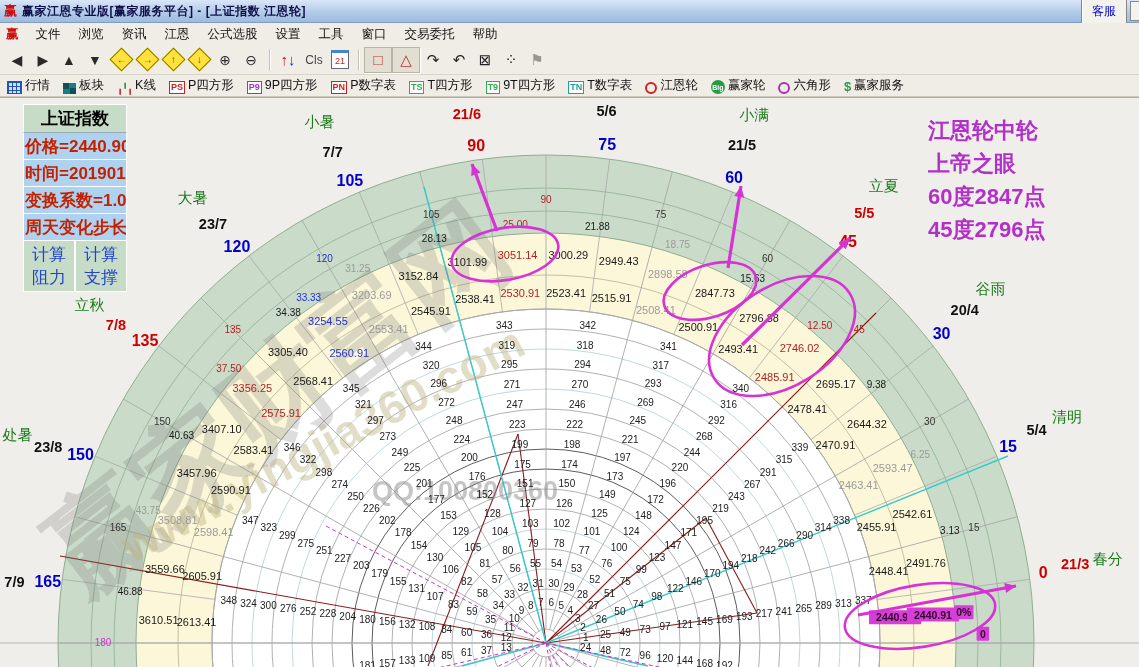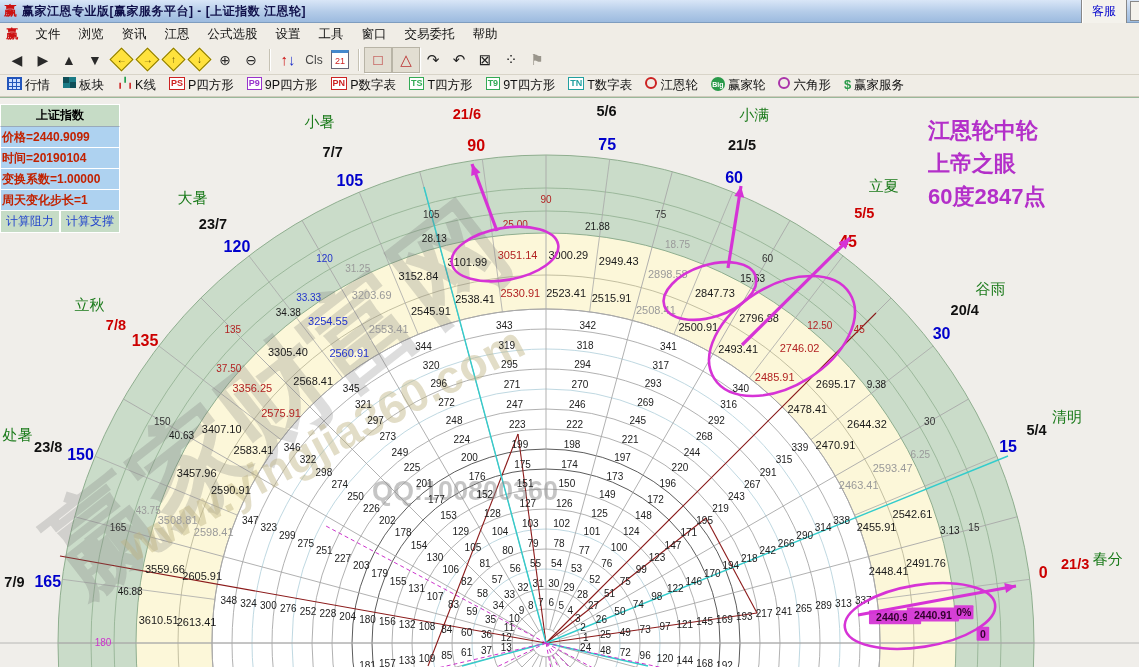--- a/index.html
+++ b/index.html
@@ -32,39 +32,39 @@
   .t1 .cal{width:16px;height:15px;background:#fff;border:1px solid #667;font-size:9px;color:#cc2222;
       display:flex;align-items:center;justify-content:center;border-top:3px solid #4488cc;}
   .t1.pressed{background:#e2ded2;border:1px solid #b8b4a6;box-shadow:1px 1px 1px #fff;}
   .t1 .tri{color:#bb3333;font-size:15px;}
   .t1 .arc{font-size:15px;color:#222;}
   .t1 .pin{color:#9a968c;}
   .sep1{width:1px;height:22px;background:#c6c2b4;margin:0 5px;box-shadow:1px 0 0 #fff;}
   
   #toolbar2{position:absolute;left:0;top:75px;width:1139px;height:22px;background:#f0ede6;
     border-bottom:1px solid #cfcabb;display:flex;align-items:center;font-size:12.5px;color:#111;padding-left:4px;box-sizing:border-box;}
-  .t2item{display:flex;align-items:flex-start;margin-right:7px;padding:1px 3px;}
+  .t2item{display:flex;align-items:flex-end;margin-right:7px;padding:1px 3px;}
   .t2item .badge{font-size:9px;font-weight:bold;border:1px solid;padding:0 1px;margin-right:3px;
      line-height:11px;background:#fff;}
   .t2item .circ{width:12px;height:12px;border-radius:50%;border:2px solid;margin-right:3px;box-sizing:border-box;}
   .t2item .grid{width:13px;height:11px;margin-right:3px;background:
      linear-gradient(#2255bb 1px,transparent 1px),linear-gradient(90deg,#2255bb 1px,#cfe0ff 1px);
      background-size:4px 4px;border:1px solid #2255bb;}
   .t2item .blocks{width:13px;height:11px;margin-right:3px;background:
      conic-gradient(#1b7b86 25%,#0f4f58 0 50%,#1b7b86 0 75%,#0f4f58 0);}
   .t2item .candle{display:inline-block;margin-right:3px;font-size:10px;letter-spacing:-1px;}
   .t2item .candle .r{color:#cc2222;} .t2item .candle .g{color:#119944;}
   .t2item .big{width:14px;height:14px;border-radius:50%;background:#2a9a4a;color:#fff;font-size:7px;
      display:flex;align-items:center;justify-content:center;margin-right:3px;font-weight:bold;}
   .t2item .dollar{color:#2a9a4a;font-weight:bold;margin-right:3px;font-size:13px;}
   
   #chart{position:absolute;left:0;top:97px;width:1139px;height:570px;background:#f0eeea;border-top:1px solid #9ab89a;}
   #wheel{position:absolute;left:0;top:0;}
   
-  #panel{position:absolute;left:0;top:6px;width:120px;font-size:12px;z-index:5;}
+  #panel{position:absolute;left:0;top:6px;width:104px;font-size:17px;z-index:5;padding-left:23px;}
   #panel .hd{background:#c6dcc6;border:1px solid #fff;border-bottom-color:#9ab;color:#000;font-weight:bold;
       text-align:center;padding:2px 0;}
   #panel .row{background:#aed2f0;border:1px solid #fff;border-top:none;color:#c22200;font-weight:bold;
       padding:1.5px 1px;white-space:nowrap;overflow:hidden;}
   #panel .btns{display:flex;border-radius:9px;}
   #panel .pbtn{flex:1;background:#c6dcc6;border:1px solid #fff;border-top:none;color:#2244cc;
       text-align:center;padding:2px 0;cursor:default;}
   
   #annot{position:absolute;left:928px;top:16px;z-index:6;color:#b32fc9;font-size:22px;font-weight:bold;
       line-height:33px;white-space:nowrap;}
@@ -639,15 +639,16 @@
         <div class="row">周天变化步长=1</div>
         <div class="btns">
         <span class="pbtn">计算阻力</span>
         <span class="pbtn">计算支撑</span>
       </div>
     </div>
     <div id="annot" style="color: rgb(179, 47, 201);">
         <div>江恩轮中轮</div>
         <div>上帝之眼</div>
         <div>60度2847点</div>
+        <div>45度2796点</div>
       </div>
   </div>
 </div>
 
 </body></html>

